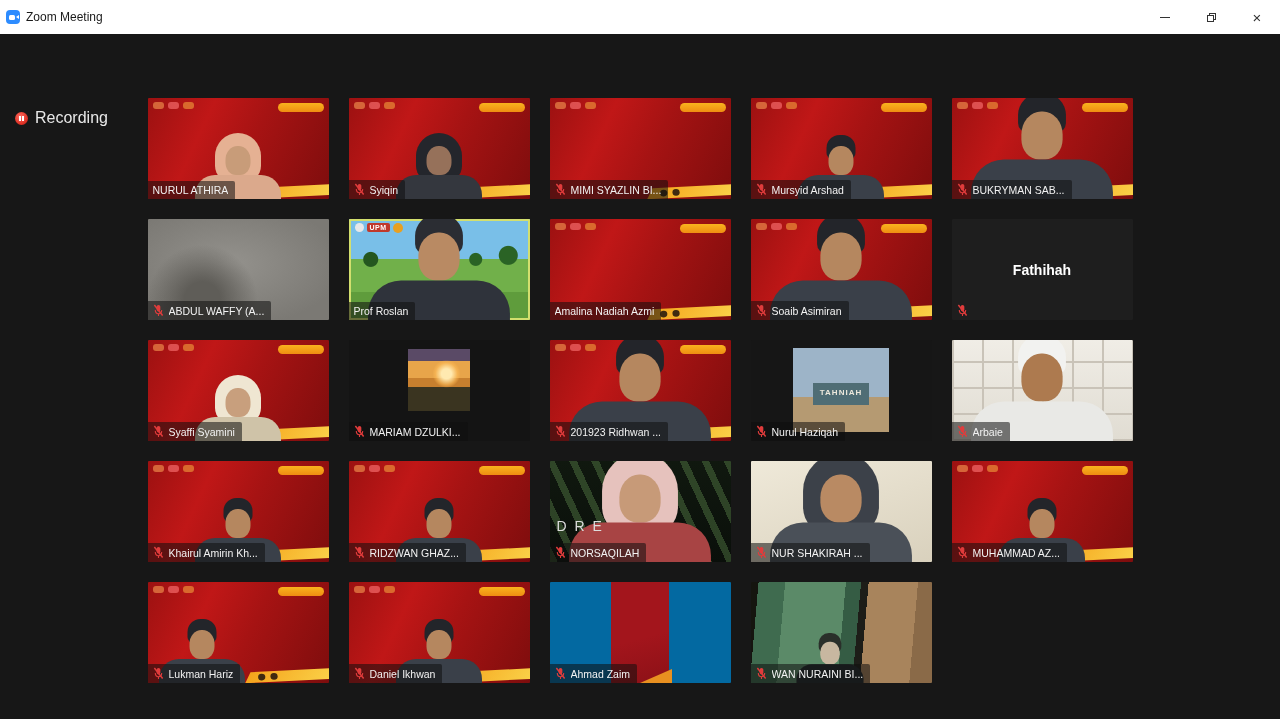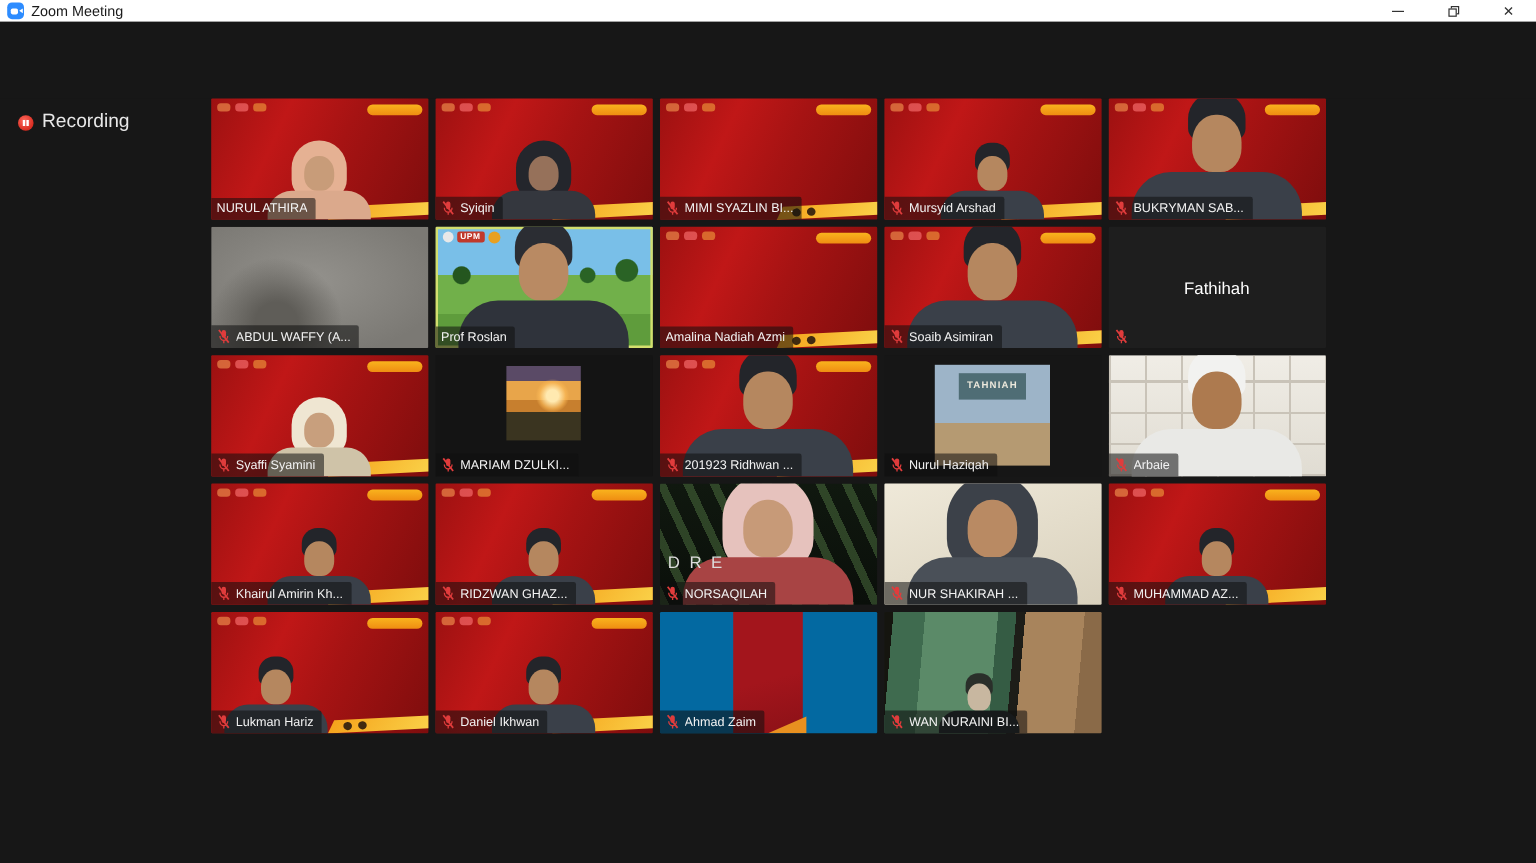--- a/index.html
+++ b/index.html
@@ -1,19 +1,19 @@
 <!DOCTYPE html>
 <html><head>
 <meta charset="utf-8">
 <style>
   html,body{margin:0;padding:0}
   body{width:1280px;height:719px;overflow:hidden;font-family:"Liberation Sans",sans-serif;background:#171717;-webkit-font-smoothing:antialiased}
 
   
-  .titlebar{height:18px;background:#ffffff;display:flex;align-items:center;padding-left:6px;box-sizing:border-box}
+  .titlebar{height:34px;background:#ffffff;display:flex;align-items:center;padding-left:6px;box-sizing:border-box}
   .titlebar .app-icon{width:14px;height:14px;border-radius:4px;background:#2D8CFF;position:relative;margin-right:6px;flex:0 0 auto}
   .titlebar .app-icon .cam-body{position:absolute;left:2.5px;top:4.5px;width:6px;height:5px;background:#fff;border-radius:1.5px}
   .titlebar .app-icon .cam-lens{position:absolute;right:1.5px;top:5px;width:0;height:0;border-top:2px solid transparent;border-bottom:2px solid transparent;border-right:3px solid #fff}
   .titlebar .title-text{font-size:12px;color:#1a1a1a}
   .win-controls{margin-left:auto;display:flex;height:100%}
   .wc{width:46px;height:100%;display:flex;align-items:center;justify-content:center;color:#333}
   .wc .min-bar{width:10px;height:1px;background:#333}
   .wc .restore-box{position:relative;width:9px;height:9px}
   .wc .restore-box::before{content:"";position:absolute;left:2px;top:0;width:7px;height:7px;border:1px solid #333;box-sizing:border-box}
   .wc .restore-box::after{content:"";position:absolute;left:0;top:2px;width:7px;height:7px;border:1px solid #333;background:#fff;box-sizing:border-box}
@@ -21,21 +21,21 @@
 
   
   .meeting{height:659px;background:#171717;position:relative}
   .recording{position:absolute;top:11px;left:15px;display:flex;align-items:center;gap:7px}
   .rec-icon{width:13px;height:13px;border-radius:50%;background:radial-gradient(circle at 40% 35%,#ff6a5e,#d92c20 70%);position:relative}
   .rec-icon::before,.rec-icon::after{content:"";position:absolute;top:4px;width:2px;height:5px;background:#fff}
   .rec-icon::before{left:4px}.rec-icon::after{left:7px}
   .recording .rec-label{color:#e8e8e8;font-size:16px}
 
   
-  .grid{display:grid;grid-template-columns:repeat(5,181px);grid-auto-rows:101px;gap:6px;width:fit-content;margin:64px auto 0}
+  .grid{display:grid;grid-template-columns:repeat(5,181px);grid-auto-rows:101px;gap:20px;width:fit-content;margin:64px auto 0}
   .tile{position:relative;overflow:hidden;background:#000;border-radius:1px}
   .tile.active{outline:2px solid #d3df6e;outline-offset:-2px}
 
   
   .v-red-empty,.v-red-man,.v-red-man-close,.v-red-man-corner,.v-red-hijab-peach,.v-red-hijab-black,.v-red-hijab-white{
     background:linear-gradient(115deg,#9c1111 0%,#c01717 30%,#a61313 55%,#7e0d0d 100%)}
   .bg-deco{display:none;position:absolute;inset:0;pointer-events:none}
   .v-red-empty .bg-deco,.v-red-man .bg-deco,.v-red-man-close .bg-deco,.v-red-man-corner .bg-deco,
   .v-red-hijab-peach .bg-deco,.v-red-hijab-black .bg-deco,.v-red-hijab-white .bg-deco{display:block}
   .bg-deco .logos{position:absolute;top:4px;left:5px;display:flex;gap:4px}
@@ -97,21 +97,21 @@
   .v-purple{--wear:#2f2a3a;--skin:#d39a96;--cloth:#3a3348}
   .v-green-backdrop{--wear:#2a2f2a;--skin:#c8b7a0;--cloth:#23282c}
 
   
   .corner-badge{position:absolute;top:4px;left:18px;background:#c0392b;color:#fff;font-size:7px;font-weight:bold;letter-spacing:.5px;padding:1px 3px;border-radius:2px;z-index:4}
   .corner-badge::before{content:"";position:absolute;left:-12px;top:0;width:9px;height:9px;border-radius:50%;background:#e8e8e8}
   .corner-badge::after{content:"";position:absolute;right:-13px;top:0;width:10px;height:10px;border-radius:50%;background:#e8a020}
   .side-text{position:absolute;left:7px;top:57px;color:#ddd;font-size:14px;letter-spacing:2px;z-index:4}
   .avatar-box{position:absolute;left:50%;top:8px;transform:translateX(-50%);width:96px;height:84px;background:linear-gradient(#9db4c8 0 58%,#b59a72 58% 100%);display:none;flex-direction:column;align-items:center;z-index:1}
   .avatar-box span{margin-top:7px;background:#4f6d75;color:#ece8dc;font-size:8px;font-weight:bold;letter-spacing:1px;padding:5px 7px 8px}
-  .center-name{display:none;position:absolute;inset:0;align-items:center;justify-content:center;color:#fff;font-size:14px;font-weight:normal;z-index:4}
+  .center-name{display:none;position:absolute;inset:0;align-items:center;justify-content:center;color:#fff;font-size:14px;font-weight:bold;z-index:4}
   .tile.off .center-name{display:flex}
 
   .name-bar{position:absolute;left:0;bottom:0;display:flex;align-items:center;gap:5px;background:rgba(15,15,15,.55);padding:3px 7px 3px 5px;border-radius:0 2px 0 0;z-index:5;max-width:96%;box-sizing:border-box}
   .tile.off .name-bar{background:rgba(15,15,15,0)}
   .name-text{color:#f2f2f2;font-size:10.5px;white-space:nowrap;overflow:hidden;text-overflow:ellipsis}
   .mic-muted-icon{flex:0 0 auto}
 </style>
 </head>
 <body>
 
@@ -446,21 +446,21 @@
         <path d="M2.5 6.5a3.5 4 0 0 0 7 0" fill="none" stroke="#e03c3c" stroke-width="1.2"></path>
         <line x1="6" y1="10.5" x2="6" y2="13" stroke="#e03c3c" stroke-width="1.2"></line>
         <line x1="1.5" y1="1" x2="10.5" y2="12.5" stroke="#e03c3c" stroke-width="1.6"></line>
       </svg>
       <span class="name-text">201923 Ridhwan ...</span>
     </div>
   </div>
 
   <div class="tile v-avatar-tahniah">
 
-    <div class="avatar-box" style="display: flex;">
+    <div class="avatar-box" style="display: flex; justify-content: center;">
           <span>TAHNIAH</span>
         </div>
 
     <div class="name-bar">
       <svg class="mic-muted-icon" width="11" height="13" viewBox="0 0 12 14">
         <rect x="4" y="1" width="4" height="7" rx="2" fill="#e03c3c"></rect>
         <path d="M2.5 6.5a3.5 4 0 0 0 7 0" fill="none" stroke="#e03c3c" stroke-width="1.2"></path>
         <line x1="6" y1="10.5" x2="6" y2="13" stroke="#e03c3c" stroke-width="1.2"></line>
         <line x1="1.5" y1="1" x2="10.5" y2="12.5" stroke="#e03c3c" stroke-width="1.6"></line>
       </svg>

